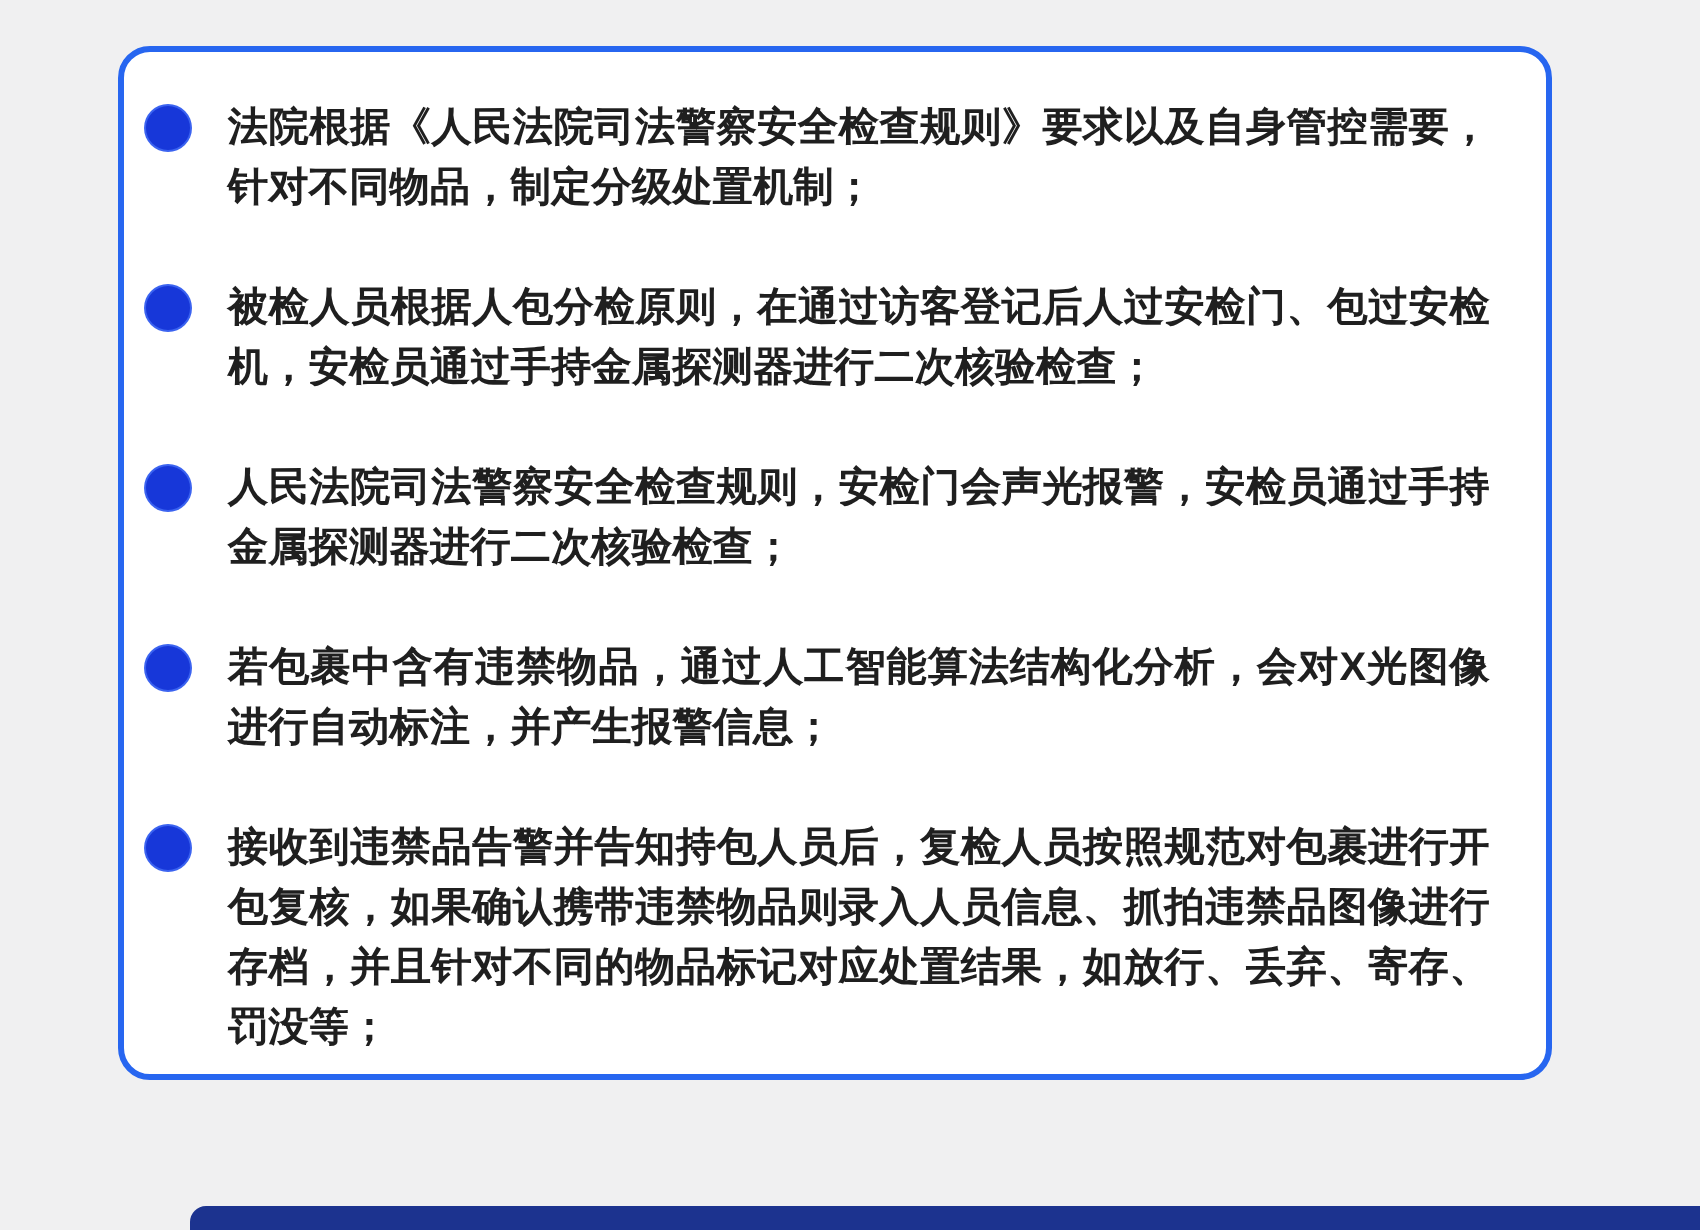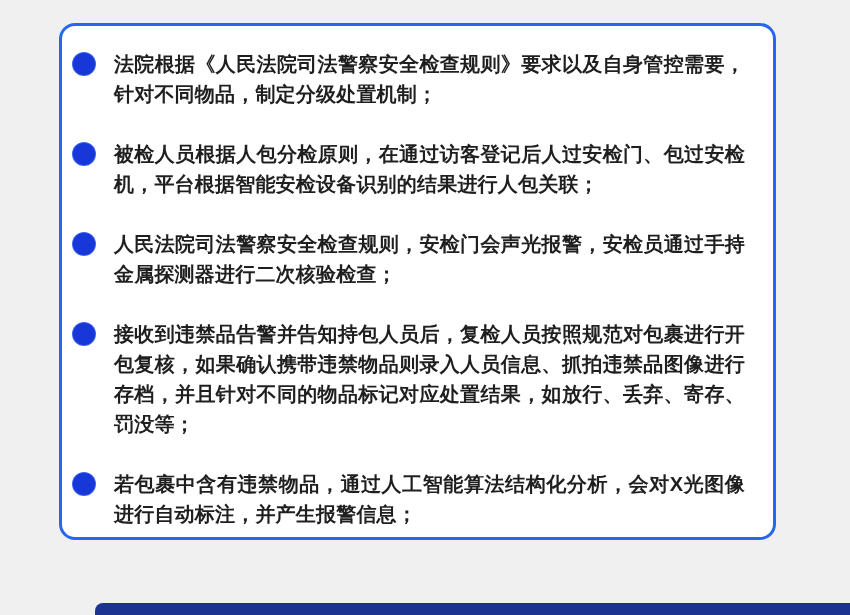--- a/index.html
+++ b/index.html
@@ -69,30 +69,30 @@
 <body>
 
 <div class="card">
   <ul class="bullet-list">
     <li class="item">
       <span class="dot"></span>
       <p class="item-text">法院根据《人民法院司法警察安全检查规则》要求以及自身管控需要，针对不同物品，制定分级处置机制；</p>
     </li>
     <li class="item">
       <span class="dot"></span>
-      <p class="item-text">被检人员根据人包分检原则，在通过访客登记后人过安检门、包过安检机，平台根据智能安检设备识别的结果进行人包关联；</p>
+      <p class="item-text">被检人员根据人包分检原则，在通过访客登记后人过安检门、包过安检机，安检员通过手持金属探测器进行二次核验检查；</p>
     </li>
     <li class="item">
       <span class="dot"></span>
       <p class="item-text">人民法院司法警察安全检查规则，安检门会声光报警，安检员通过手持金属探测器进行二次核验检查；</p>
     </li>
     <li class="item">
       <span class="dot"></span>
-      <p class="item-text">接收到违禁品告警并告知持包人员后，复检人员按照规范对包裹进行开包复核，如果确认携带违禁物品则录入人员信息、抓拍违禁品图像进行存档，并且针对不同的物品标记对应处置结果，如放行、丢弃、寄存、罚没等；</p>
+      <p class="item-text">若包裹中含有违禁物品，通过人工智能算法结构化分析，会对X光图像进行自动标注，并产生报警信息；</p>
     </li>
     <li class="item">
       <span class="dot"></span>
-      <p class="item-text">若包裹中含有违禁物品，通过人工智能算法结构化分析，会对X光图像进行自动标注，并产生报警信息；</p>
+      <p class="item-text">接收到违禁品告警并告知持包人员后，复检人员按照规范对包裹进行开包复核，如果确认携带违禁物品则录入人员信息、抓拍违禁品图像进行存档，并且针对不同的物品标记对应处置结果，如放行、丢弃、寄存、罚没等；</p>
     </li>
   </ul>
 </div>
 
 <div class="next-section-bar"></div>
 
 </body></html>

